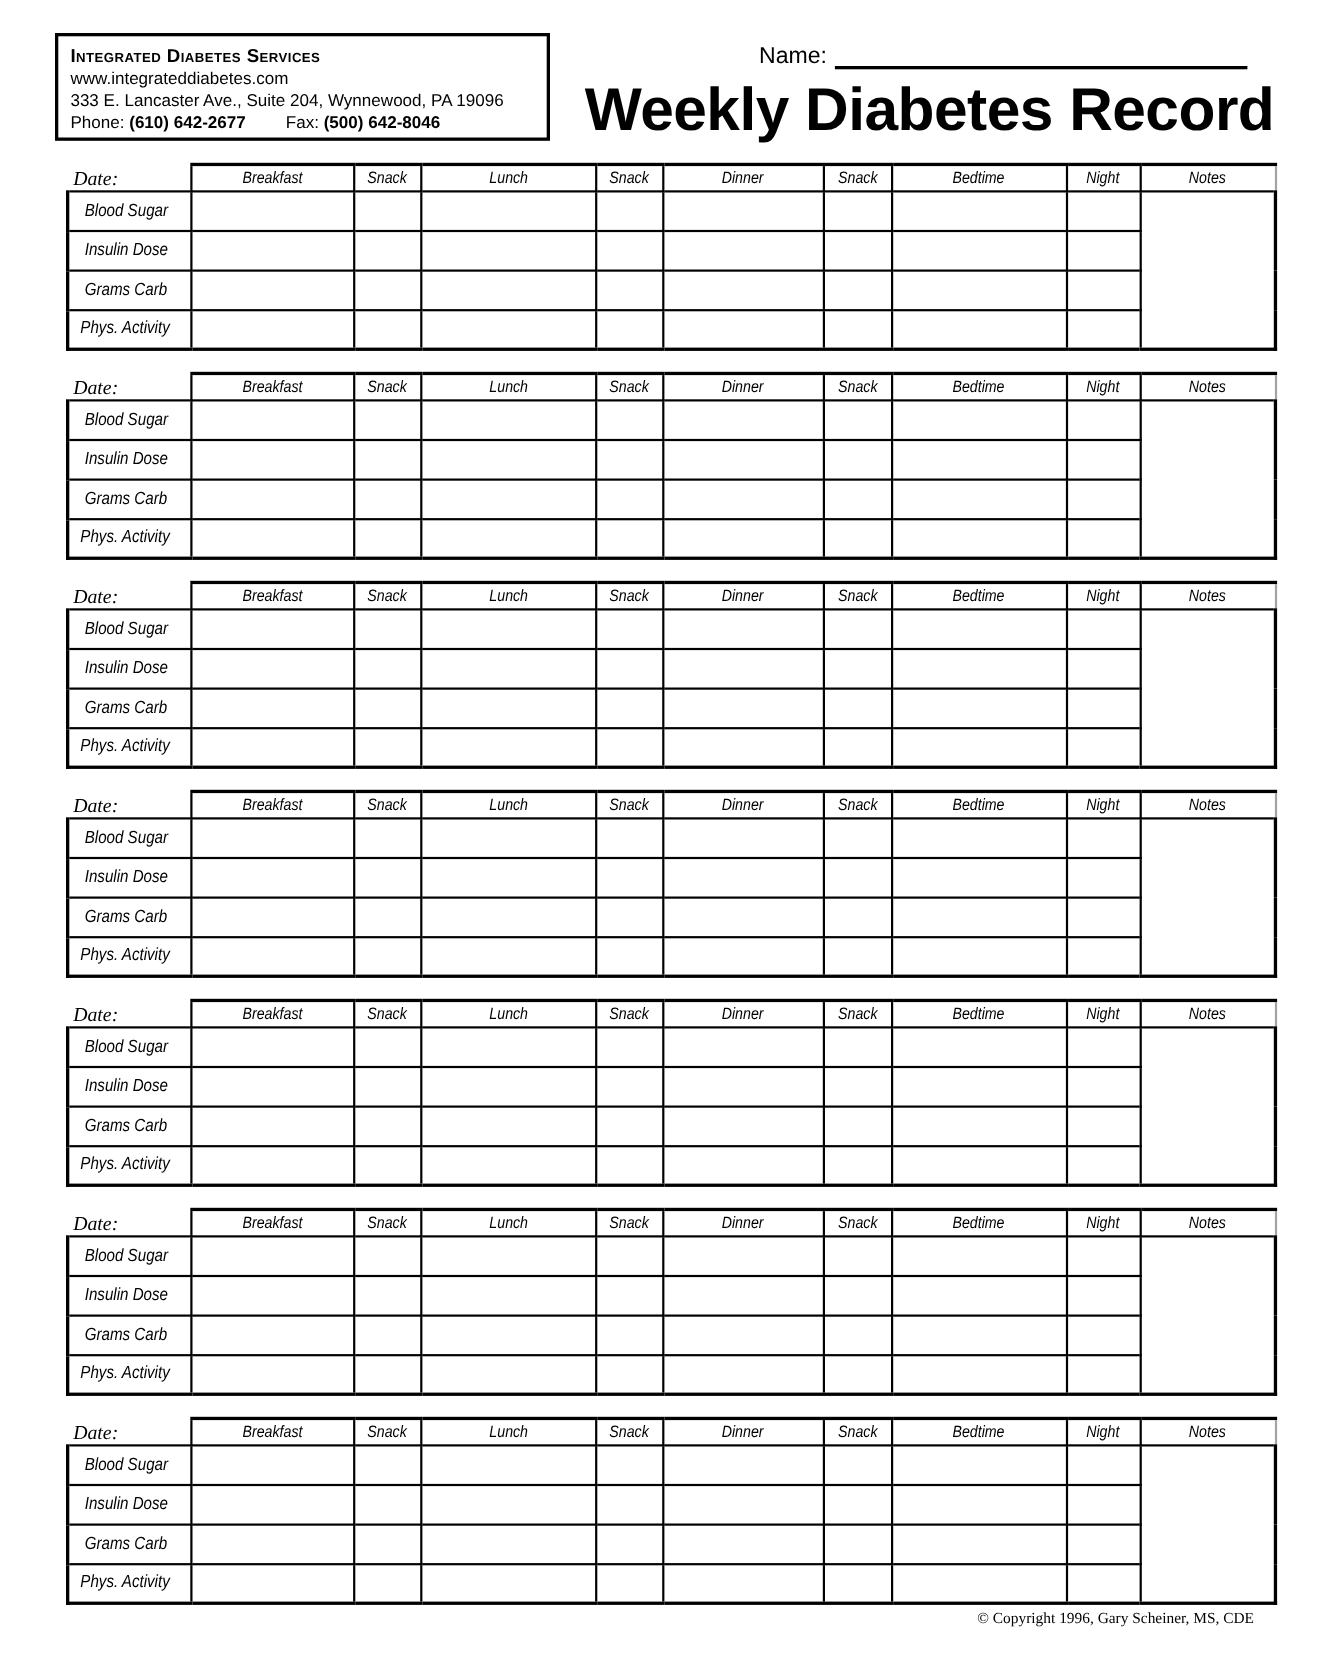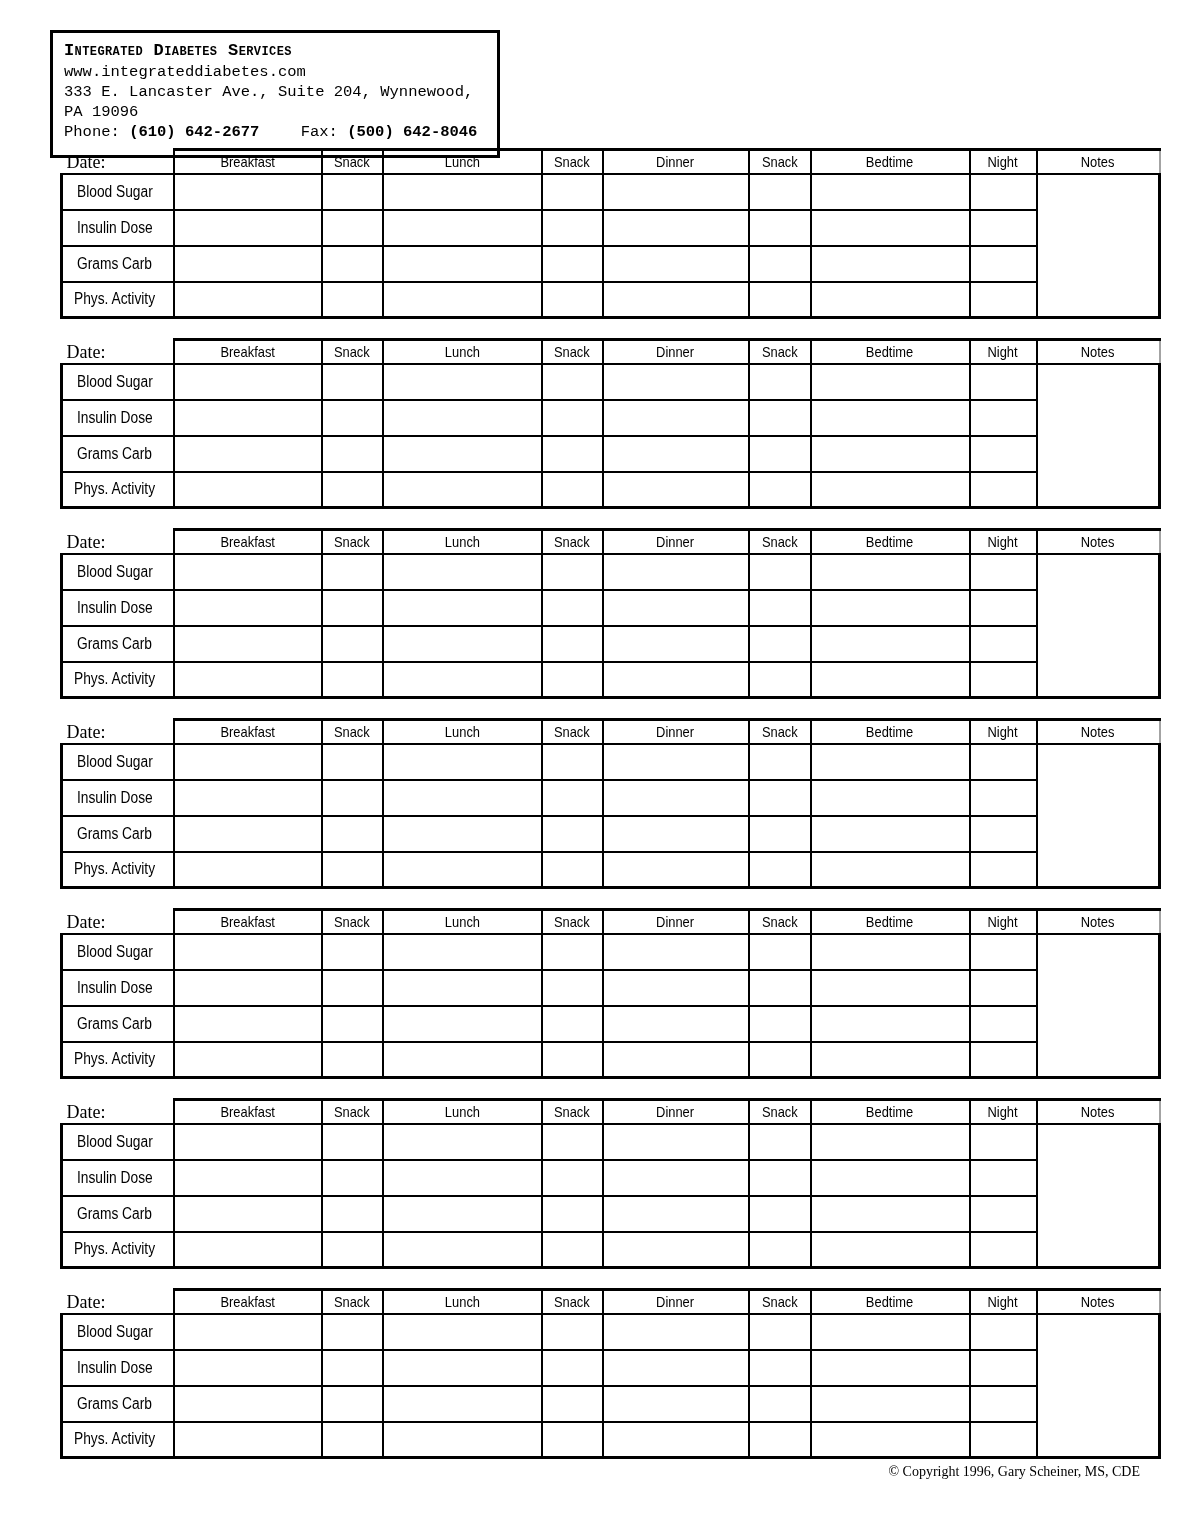--- a/index.html
+++ b/index.html
@@ -3,38 +3,38 @@
 <meta charset="utf-8">
 <style>
   html,body{margin:0;padding:0;background:#ffffff;}
   .page{
     position:relative;width:1200px;height:1520px;background:#ffffff;color:#000;
     font-family:"Liberation Sans",sans-serif;overflow:hidden;
   }
 
   
   .header{position:absolute;top:30px;left:50px;width:1120px;display:flex;}
-  .clinic-box{width:422px;border:3px solid #000;padding:7px 11px 13px 11px;box-sizing:content-box;font-family:Liberation Mono, monospace;}
+  .clinic-box{width:422px;border:3px solid #000;padding:7px 11px 3px 11px;box-sizing:content-box;}
   .clinic-name{font-size:17px;font-weight:bold;font-variant:small-caps;letter-spacing:.4px;line-height:22px;}
   .clinic-line{font-size:15.5px;line-height:20px;}
   .clinic-line b{font-weight:bold;}
   .fax-label{margin-left:32px;}
 
   .title-col{margin-left:auto;width:650px;}
   .name-row{display:flex;align-items:flex-end;height:33px;padding-left:170px;margin-right:36px;}
   .name-label{font-size:21px;line-height:24px;margin-right:7px;white-space:nowrap;}
   .name-line{flex:1;border-bottom:3px solid #000;height:24px;}
   .doc-title{margin-top:9px;font-size:55px;line-height:1;font-weight:bold;text-align:center;letter-spacing:-.5px;white-space:nowrap;}
 
   
   #tables{position:absolute;top:148px;left:60px;}
   .week-block{margin-bottom:19px;}
   table.grid{border-collapse:collapse;table-layout:fixed;width:1098px;}
   .grid td,.grid th{border:2px solid #000;padding:0;overflow:hidden;}
-  .grid tr{height:36px;}
+  .grid tr{height:36px;font-style:italic;}
   .grid tr.hrow{height:24px;}
   .grid tr.hrow th{border-top:3px solid #000;font-weight:normal;font-size:15px;text-align:center;vertical-align:middle;}
   .grid th.last{border-right:2px solid #a3a3a3;}
   .grid td.date-cell{border:0;vertical-align:bottom;padding-left:5px;}
   .grid td.rowlab{border-left:3px solid #000;text-align:center;vertical-align:middle;padding-left:6px;font-size:16px;white-space:nowrap;}
   .grid tr.last td{border-bottom:3px solid #000;}
   .grid td.notes{border-right:3px solid #000;border-bottom:3px solid #000;}
   .serif{font-family:"Liberation Serif",serif;font-size:18px;line-height:22px;}
   .cond{display:inline-block;transform:scaleX(.86);transform-origin:center center;white-space:nowrap;}
   .cond.left{transform-origin:left center;}
@@ -58,20 +58,27 @@
       <div class="clinic-line">www.integrateddiabetes.com</div>
       <div class="clinic-line">333 E. Lancaster Ave., Suite 204, Wynnewood, PA 19096</div>
       <div class="clinic-line">
         <span>Phone:</span>
         <b>(610) 642-2677</b>
         <span class="fax-label">Fax:</span>
         <b>(500) 642-8046</b>
       </div>
     </div>
 
+    <div class="title-col">
+      <div class="name-row">
+        <span class="name-label">Name:</span>
+        <span class="name-line"></span>
+      </div>
+      <div class="doc-title">Weekly Diabetes Record</div>
+    </div>
   </div>
 
   <div id="tables">
   <div class="week-block">
     <table class="grid">
       <colgroup>
         <col class="c0">
             <col class="c1">
             <col class="c2">
             <col class="c3">

